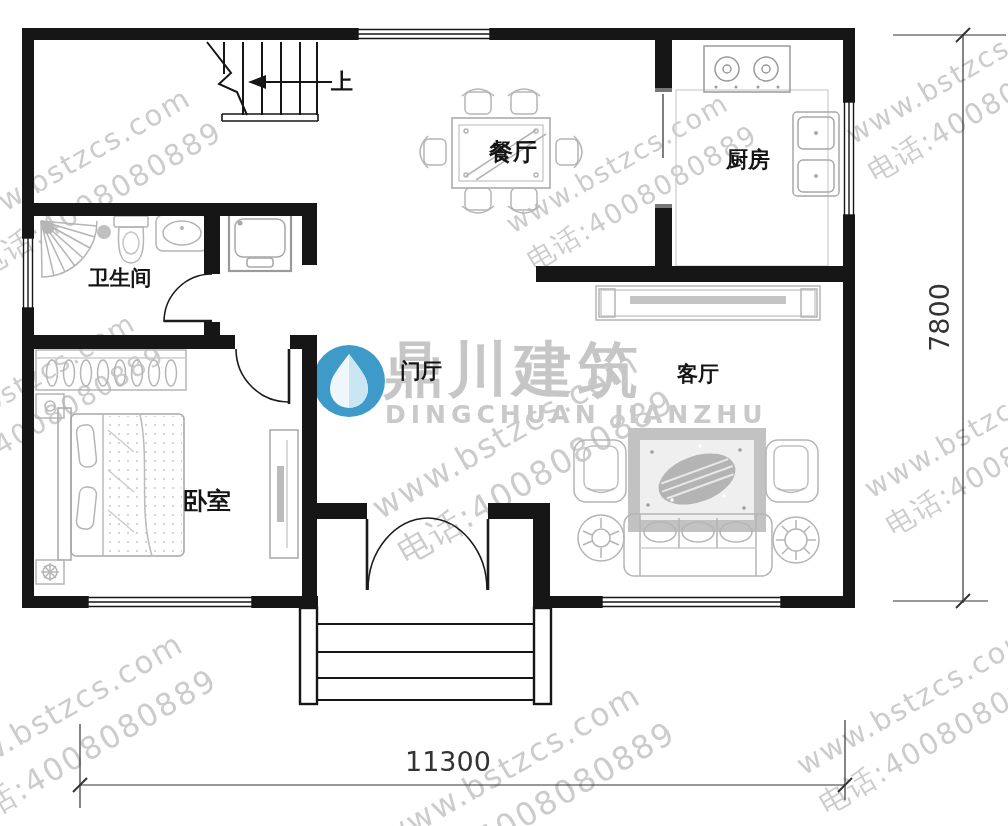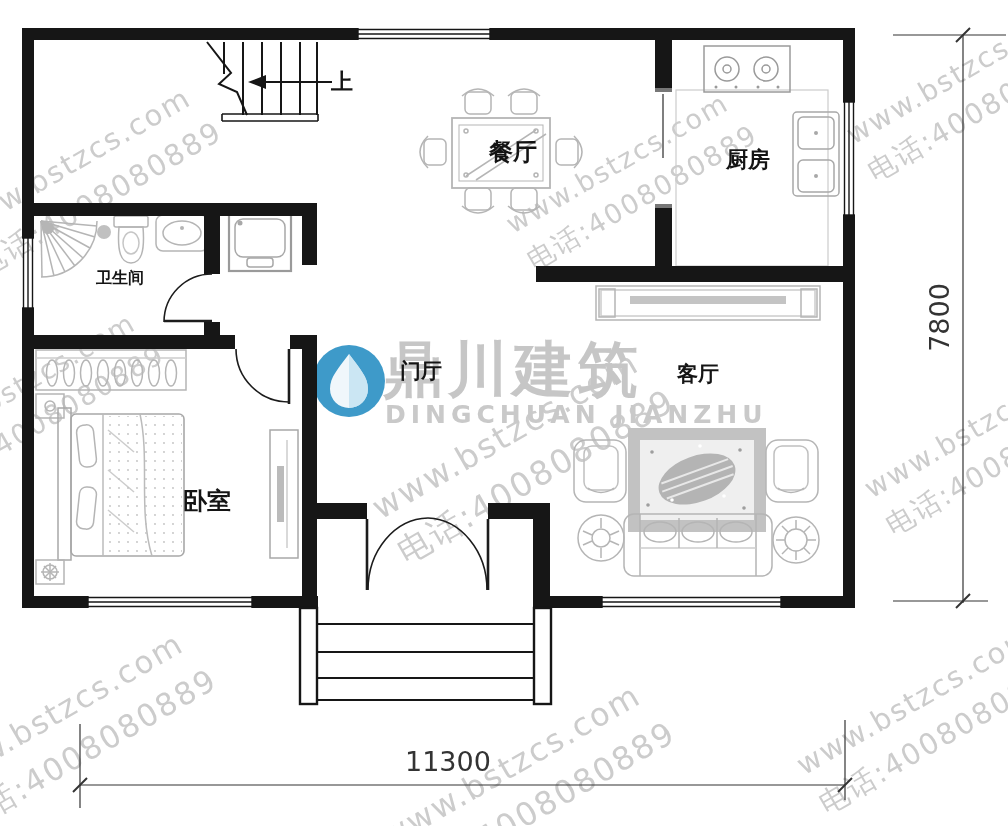--- a/index.html
+++ b/index.html
@@ -379,21 +379,21 @@
         <line x1="893" y1="35" x2="1006" y2="35"></line>
         <line x1="893" y1="601" x2="988" y2="601"></line>
         <line x1="956" y1="42" x2="970" y2="28" stroke-width="2"></line>
         <line x1="956" y1="608" x2="970" y2="594" stroke-width="2"></line>
       </g>
     </g>
   </svg>
 
   <span class="rlabel" style="left:513px;top:152px;font-size:24px;">餐厅</span>
   <span class="rlabel" style="left:748px;top:160px;font-size:22px;">厨房</span>
-  <span class="rlabel" style="left:120px;top:278px;font-size:16px;">卫生间</span>
+  <span class="rlabel" style="left:120px;top:278px;font-size:21px;">卫生间</span>
   <span class="rlabel" style="left:421px;top:371px;font-size:21px;">门厅</span>
   <span class="rlabel" style="left:698px;top:374px;font-size:21px;font-family:Liberation Mono, monospace;">客厅</span>
   <span class="rlabel" style="left:207px;top:501px;font-size:24px;">卧室</span>
   <span class="rlabel" style="left:342px;top:82px;font-size:22px;">上</span>
 
   <span class="dim" style="left:405px;top:746px;font-size:27px;text-align:center;">11300</span>
   <span class="dim" style="left:905px;top:302px;font-size:27px;transform:rotate(-90deg);transform-origin:center;">7800</span>
 
 </div>
 

